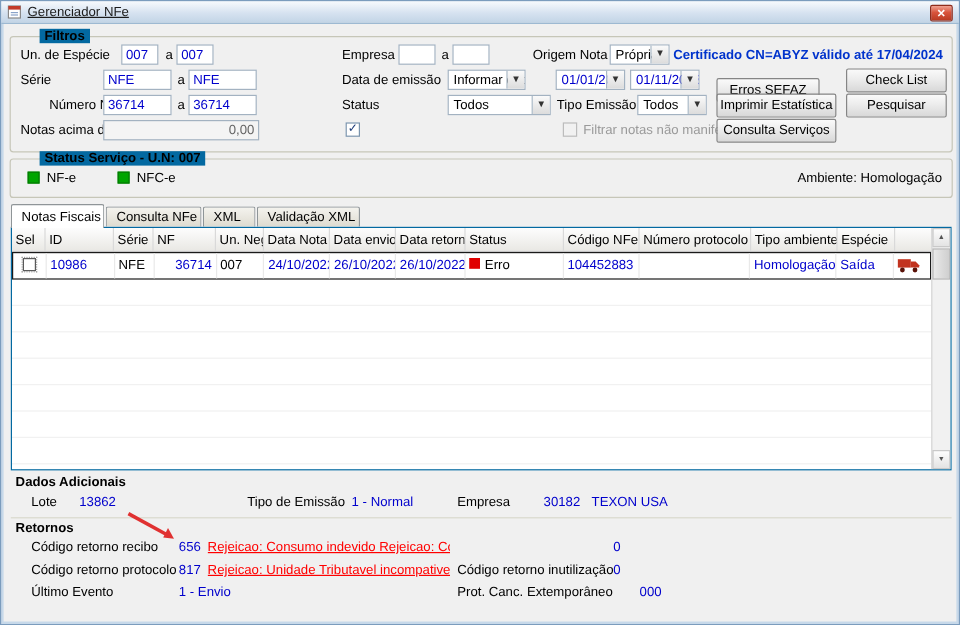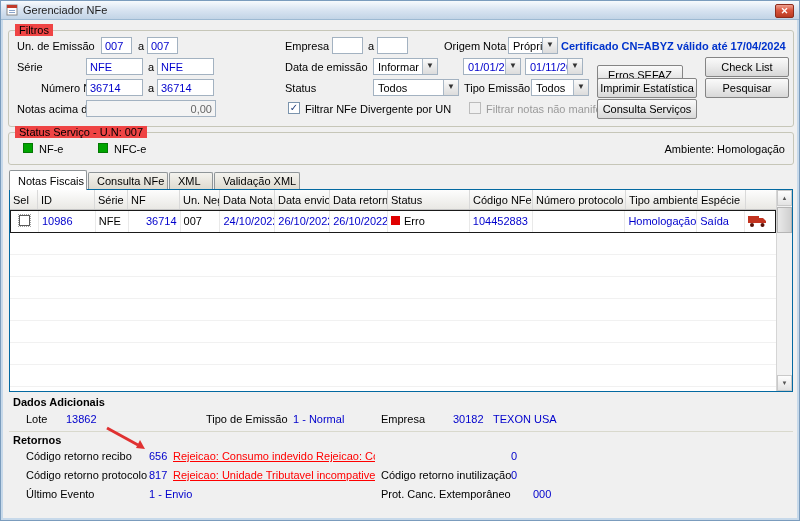--- a/index.html
+++ b/index.html
@@ -4,28 +4,28 @@
 <style>
   * { margin:0; padding:0; box-sizing:border-box; }
   body { background:#fff; font-family:"Liberation Sans", sans-serif; }
   .win { position:relative; width:800px; height:521px; background:#f0f0f0;
          border:1px solid #7b9cbd; box-shadow: inset 0 0 0 2px #c7d9ea;
          font-size:11px; color:#000; overflow:hidden; }
   
   .titlebar { position:absolute; top:0; left:0; right:0; height:19px;
               background:linear-gradient(#f7fafd,#d6e2f0 55%,#c2d4e6);
               border-bottom:1px solid #9db9d2; display:flex; align-items:center; padding:0 5px; }
-  .title-text { margin-left:5px; color:#1c1c1c; }
+  .title-text { margin-left:5px; color:#1c1c1c;text-decoration:underline; }
   .close-btn { position:absolute; right:5px; top:3px; width:19px; height:14px;
                background:linear-gradient(#f0a globe,#d9543c); background:linear-gradient(#efa292,#d9543c 45%,#b83a22);
                border:1px solid #8e2c1c; border-radius:2px; color:#fff; font-size:9px;
                line-height:12px; text-align:center; font-weight:bold; cursor:default; }
   
   .gb { position:absolute; border:1px solid #c6c6b8; border-radius:3px; }
-  .gbt { position:absolute; top:-7px; left:6px; background:#ef4444; padding:0 4px; font-weight:normal; white-space:nowrap; }
+  .gbt { position:absolute; top:-7px; left:24px; background:#0369a1; padding:0 4px; font-weight:bold; white-space:nowrap; }
   .lb { position:absolute; white-space:nowrap; }
   .bold { font-weight:bold; }
   .gray { color:#9a9a9a; }
   .bval { color:#0000cc; }
   
   .tb { position:absolute; height:17px; background:#fff; border:1px solid #a3b2c1;
         padding:2px 3px 0; color:#0000cc; overflow:hidden; white-space:nowrap; }
   .tb.flat { background:#f4f4f4; color:#666; text-align:right; }
   .combo { position:absolute; height:17px; background:#fff; border:1px solid #a3b2c1;
            padding:2px 16px 0 4px; overflow:hidden; white-space:nowrap; }
@@ -92,21 +92,21 @@
     <span class="title-text">Gerenciador NFe</span>
   </div>
   <div class="close-btn">
     <span>✕</span>
   </div>
 
   <div class="gb" style="left:7px; top:29px; width:786px; height:97px;">
     <span class="gbt">Filtros</span>
   </div>
 
-  <span class="lb" style="left:16px; top:39px;">Un. de Emissão</span>
+  <span class="lb" style="left:16px; top:39px;">Un. de Espécie</span>
   <div class="tb" style="left:100px; top:36px; width:31px;">007</div>
   <span class="lb" style="left:137px; top:39px;">a</span>
   <div class="tb" style="left:146px; top:36px; width:31px;">007</div>
 
   <span class="lb" style="left:284px; top:39px;">Empresa</span>
   <div class="tb" style="left:331px; top:36px; width:31px;"></div>
   <span class="lb" style="left:367px; top:39px;">a</span>
   <div class="tb" style="left:376px; top:36px; width:31px;"></div>
 
   <span class="lb" style="left:443px; top:39px;">Origem Nota</span>
@@ -153,21 +153,20 @@
     <span class="arr">▼</span>
   </div>
   <div class="btn" style="left:704px; top:77px; width:84px;">Pesquisar</div>
   <div class="btn" style="left:596px; top:77px; width:100px;">Imprimir Estatística</div>
 
   <span class="lb" style="left:16px; top:102px;">Notas acima de</span>
   <div class="tb flat" style="left:85px; top:99px; width:130px;">0,00</div>
   <span class="chkbox" style="left:287px; top:101px;">
     <span>✓</span>
   </span>
-  <span class="lb" style="left:304px; top:102px;">Filtrar NFe Divergente por UN</span>
   <span class="chkbox dis" style="left:468px; top:101px;"></span>
   <span class="lb gray" style="left:485px; top:102px;">Filtrar notas não manifestadas</span>
   <div class="btn" style="left:596px; top:98px; width:100px;">Consulta Serviços</div>
 
   <div class="gb" style="left:7px; top:131px; width:786px; height:33px;">
     <span class="gbt">Status Serviço - U.N: 007</span>
   </div>
   <span class="sq" style="left:22px; top:142px;"></span>
   <span class="lb" style="left:38px; top:142px;">NF-e</span>
   <span class="sq" style="left:97px; top:142px;"></span>

